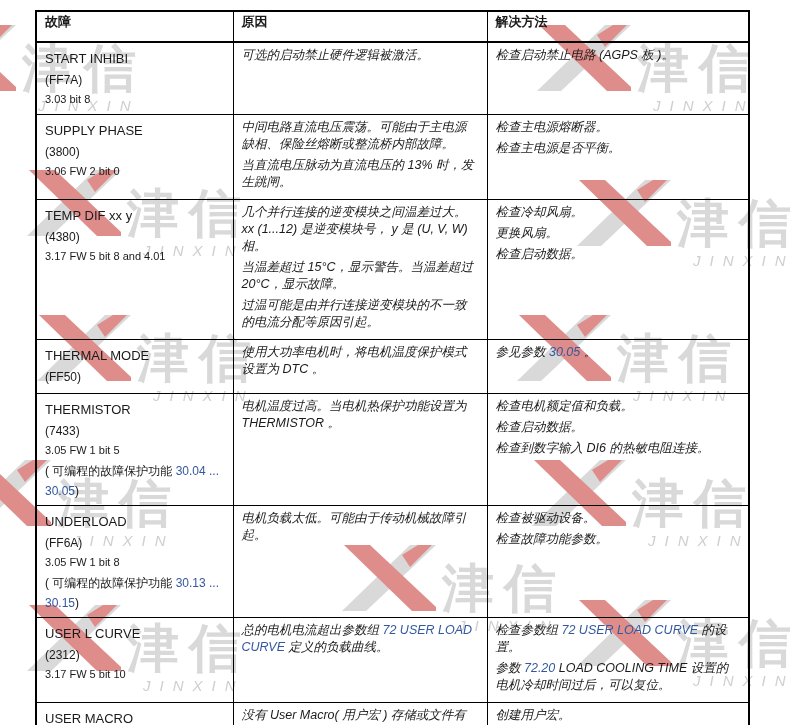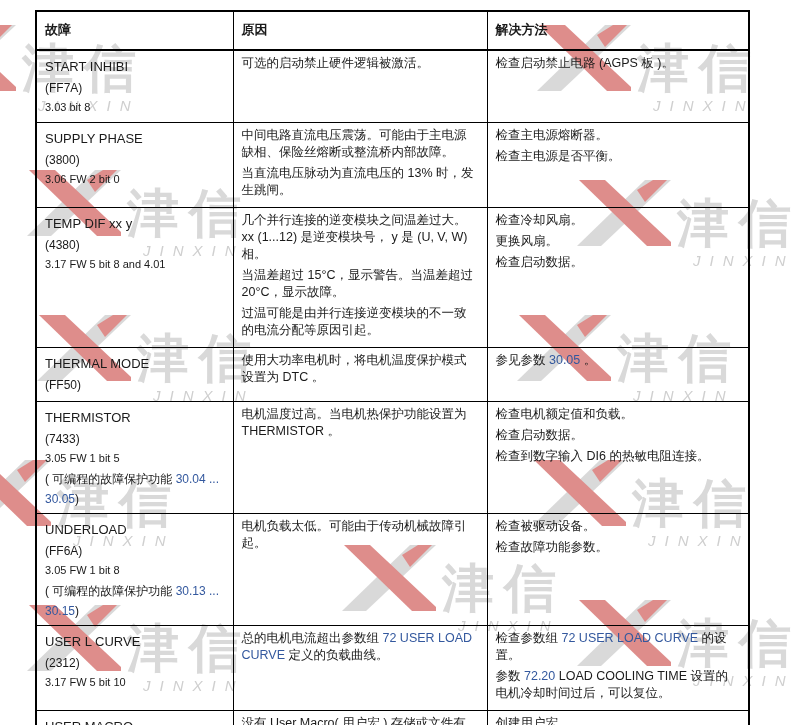--- a/index.html
+++ b/index.html
@@ -12,27 +12,27 @@
   .wm-top{display:flex;align-items:flex-end;}
   .wm-x{display:inline-block;margin-right:6px;}
   .wm-cn{font-size:52px;font-weight:bold;letter-spacing:10px;}
   .wm-en{font-size:15px;font-weight:normal;font-style:italic;letter-spacing:9px;margin:4px 0 0 118px;}
 
   
   #table-wrap{position:absolute;left:35px;top:10px;z-index:1;}
   table{border-collapse:collapse;table-layout:fixed;width:713px;background:transparent;}
   th,td{border:1px solid #000;vertical-align:top;padding:4px 8px 4px 8px;text-align:left;}
   table{border:2px solid #000;}
-  thead th{border-bottom:2px solid #000;font-size:13px;font-weight:bold;height:24px;padding-top:9px;}
+  thead th{border-bottom:2px solid #000;font-size:13px;font-weight:bold;height:24px;padding-top:1px;}
   td{font-size:12.5px;}
   .fault-name{font-size:13px;line-height:17px;margin:3px 0 5px 0;}
   .fault-code{font-size:12px;line-height:17px;margin:0 0 3px 0;}
   .fault-bits{font-size:11px;line-height:15px;margin:0 0 3px 0;}
   .fault-note{font-size:12px;line-height:20px;}
-  .para{line-height:17px;margin:0 0 4px 0;}
+  .para{line-height:17px;margin:0 0 4px 0;font-style:italic;}
   .link{color:var(--link-color,#33589e);}
 </style>
 </head>
 <body>
 
 <div id="watermark-layer">
     <div class="wm" style="left: -80px; top: 25px;">
       <div class="wm-top">
         <span class="wm-x"><svg width="96" height="66" viewBox="0 0 96 66">
             <polygon points="70,0 96,0 26,66 2,66" fill="#d9d9d9"></polygon>

